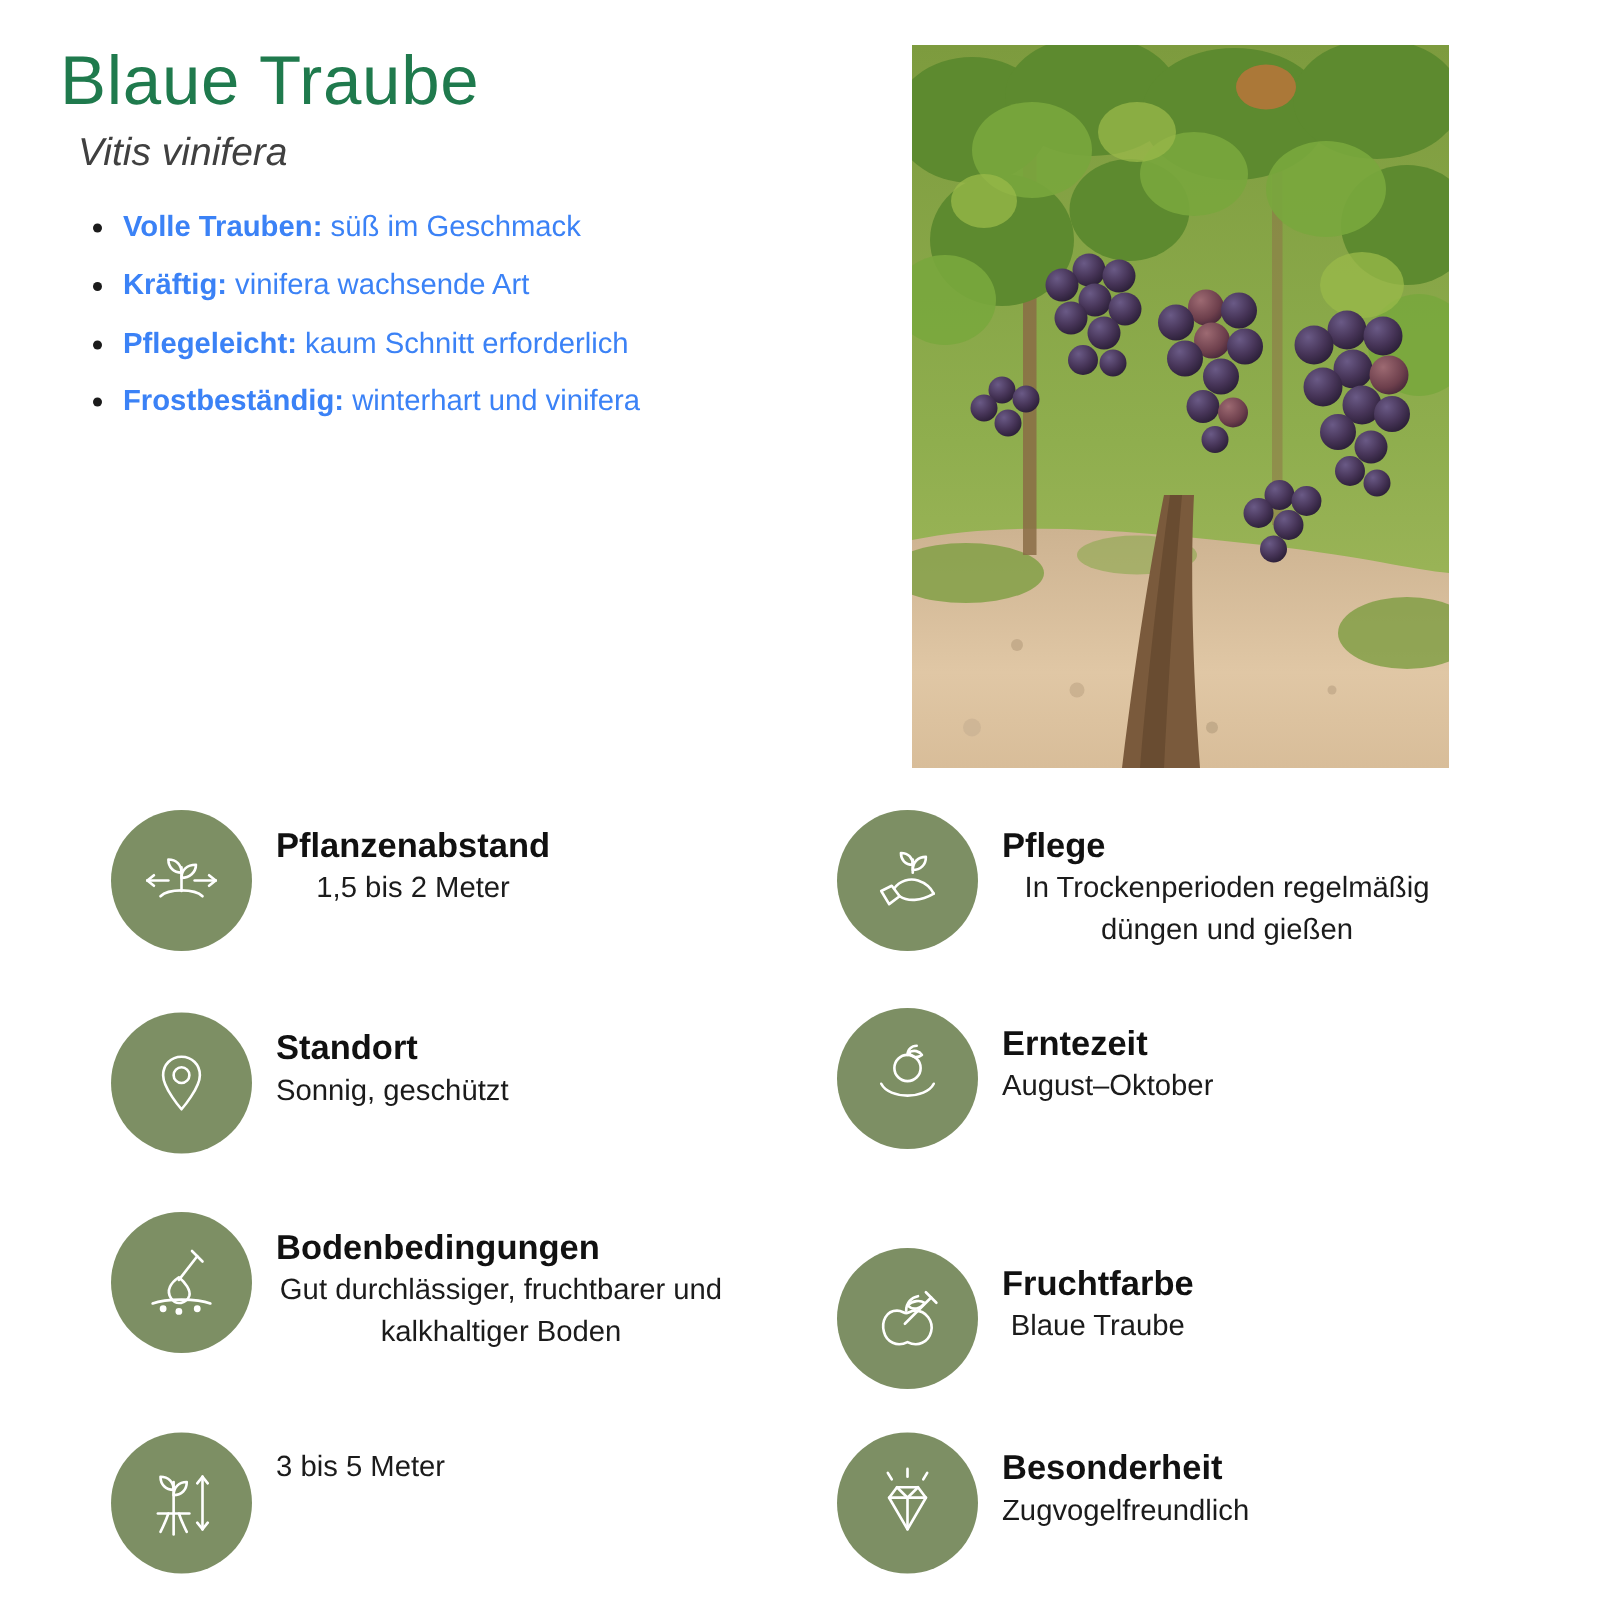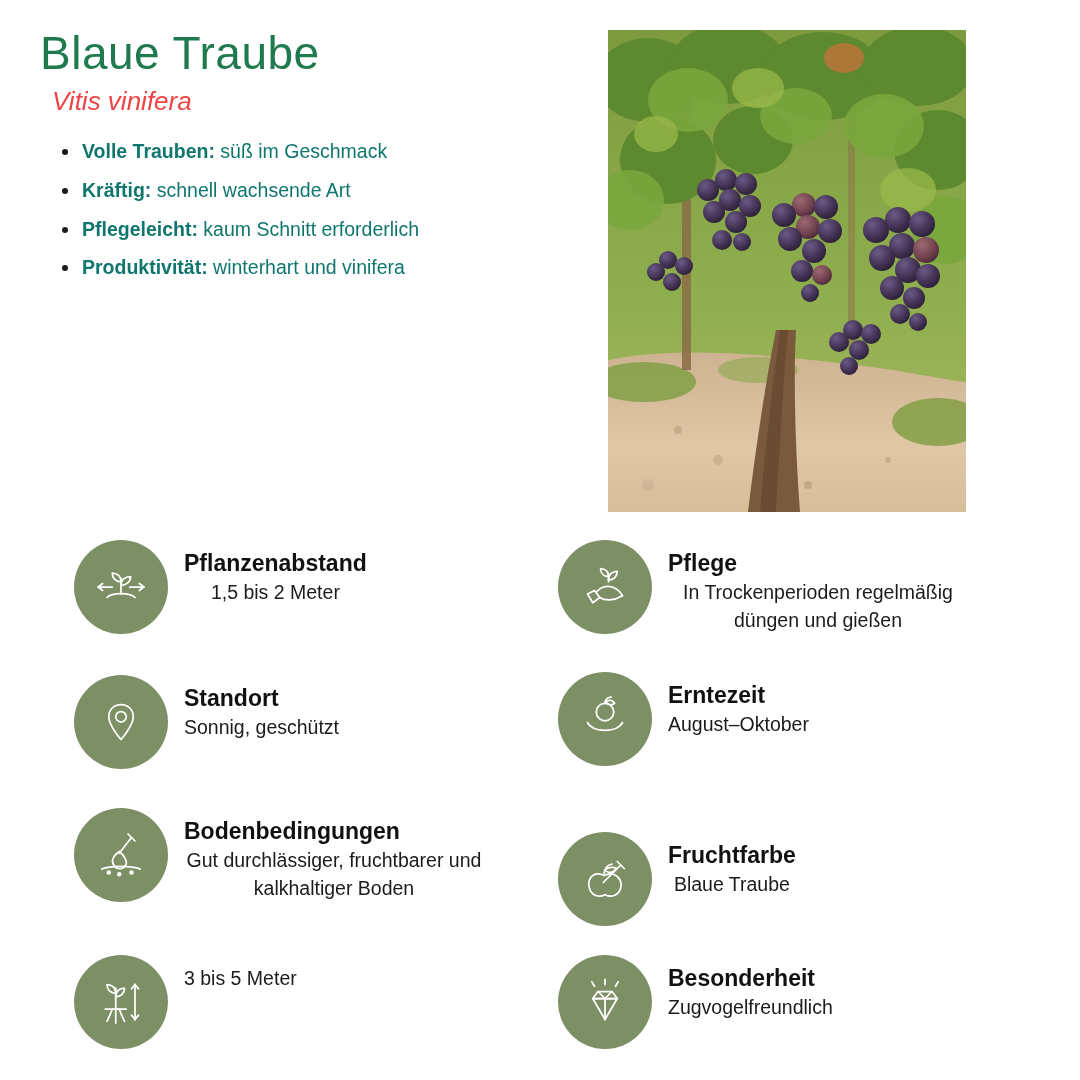--- a/index.html
+++ b/index.html
@@ -31,39 +31,39 @@
     letter-spacing: 0.5px;
     line-height: 1.1;
   }
   .subtitle {
     position: absolute;
     left: 52px;
     top: 86px;
     font-size: 26px;
     font-style: italic;
     font-weight: 400;
-    color: #ef4444;
+    color: #404040;
   }
 
   
   .bullets {
     position: absolute;
     left: 48px;
     top: 136px;
     width: 520px;
     margin: 0;
     padding: 0 0 0 34px;
     list-style: none;
   }
   .bullets li {
     position: relative;
     font-size: 19.5px;
     line-height: 1.63;
     margin-bottom: 7px;
-    color: #0f766e;
+    color: #3b82f6;
   }
   .bullets li::before {
     content: "";
     position: absolute;
     left: -20px;
     top: 13px;
     width: 6px;
     height: 6px;
     border-radius: 50%;
     background: #1b1b1b;
@@ -149,27 +149,27 @@
 <div class="page">
 
   <div class="title">Blaue Traube</div>
   <div class="subtitle">Vitis vinifera</div>
 
   <ul class="bullets">
     <li>
       <b>Volle Trauben:</b><span> süß im Geschmack</span>
     </li>
     <li>
-      <b>Kräftig:</b><span> schnell wachsende Art</span>
+      <b>Kräftig:</b><span> vinifera wachsende Art</span>
     </li>
     <li>
       <b>Pflegeleicht:</b><span> kaum Schnitt erforderlich</span>
     </li>
     <li>
-      <b>Produktivität:</b><span> winterhart und vinifera</span>
+      <b>Frostbeständig:</b><span> winterhart und vinifera</span>
     </li>
   </ul>
 
   <div class="photo">
     <svg viewBox="0 0 358 482" preserveAspectRatio="xMidYMid slice" aria-hidden="true">
       <defs>
         <linearGradient id="sky" x1="0" y1="0" x2="0" y2="1">
           <stop offset="0%" stop-color="#7d9b3e"></stop>
           <stop offset="55%" stop-color="#8fae4e"></stop>
           <stop offset="100%" stop-color="#a9bb63"></stop>

